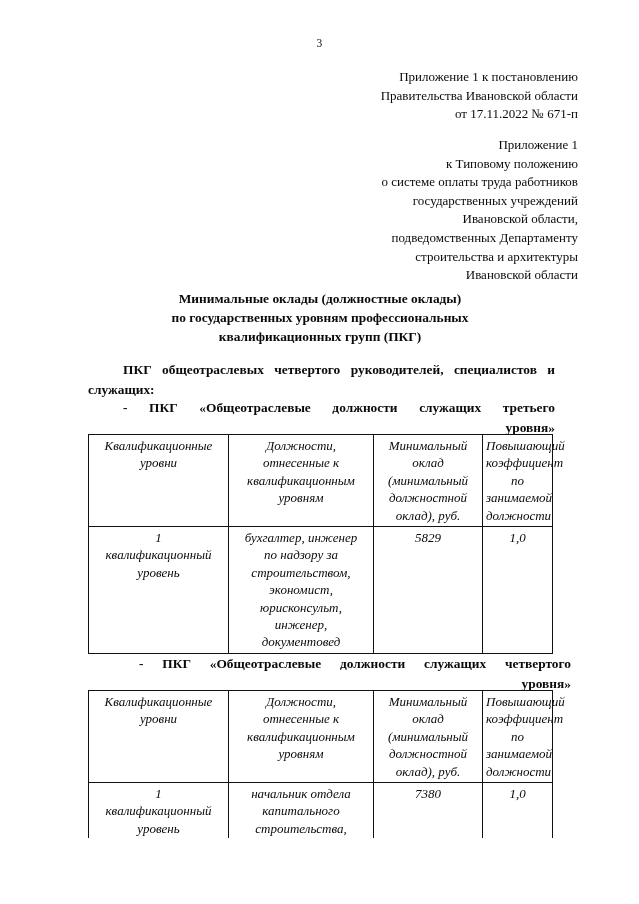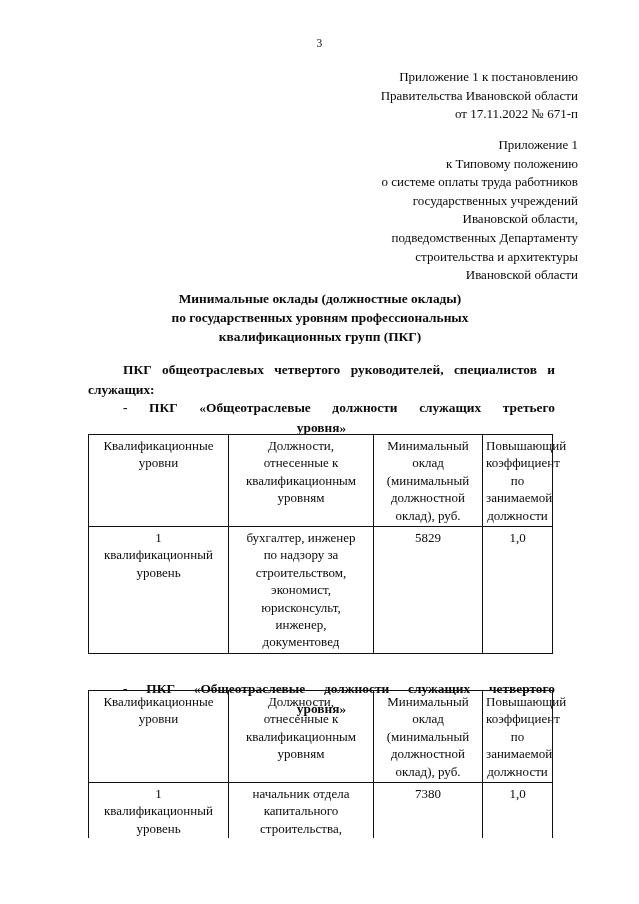--- a/index.html
+++ b/index.html
@@ -69,51 +69,52 @@
     left: 88px;
     width: 467px;
     font-size: 13.4px;
     line-height: 19.5px;
     font-weight: bold;
     text-align: justify;
     text-indent: 35px;
   }
   #sec-intro { top: 360px; }
   #sec-head-1 { top: 398px; }
-  #sec-head-2 { top: 679px; }
+  #sec-head-2 { top: 654px; margin-left: 16px; }
 
   
   .para-bold .stretch-line {
     display: block;
     text-align: justify;
     text-align-last: justify;
     text-indent: 35px;
   }
   .para-bold .tail-line {
     display: block;
     text-indent: 0;
-    text-align: center;
+    text-align: right;
   }
 
   
   table.grid {
     position: absolute;
     left: 88px;
     width: 464px;
     border-collapse: collapse;
     table-layout: fixed;
     font-size: 13px;
     line-height: 17.4px;
   }
   table.grid td {
     border: 1px solid #111111;
     text-align: center;
     vertical-align: top;
     padding: 2px 3px 2px 3px;
     white-space: pre-line;
+    font-style: italic;
   }
   table.grid col.c1 { width: 140px; }
   table.grid col.c2 { width: 145px; }
   table.grid col.c3 { width: 109px; }
   table.grid col.c4 { width: 70px; }
 
   #table-1 { top: 434px; }
   #table-2 { top: 690px; }
 
   

